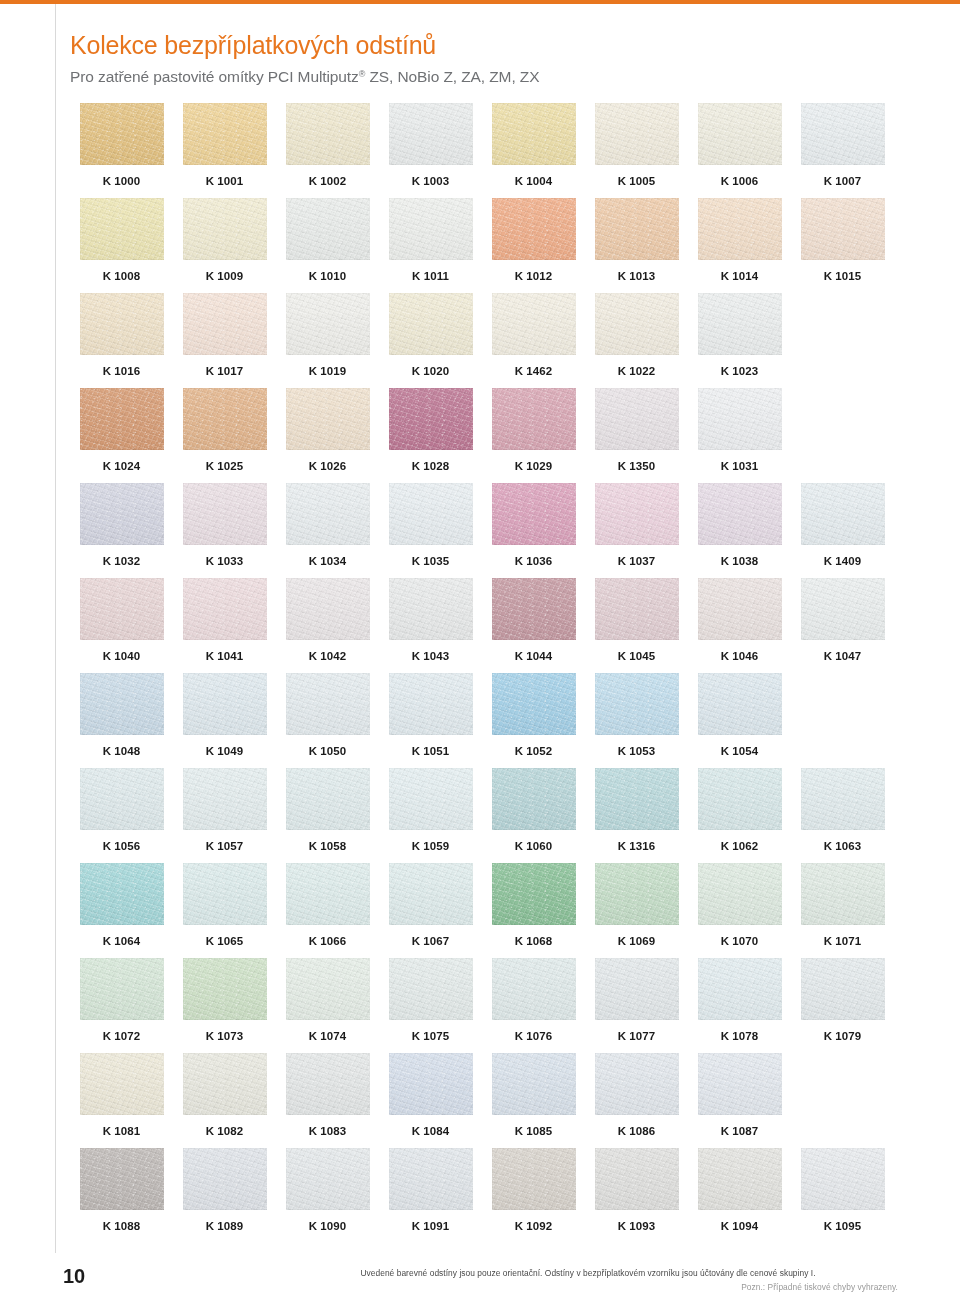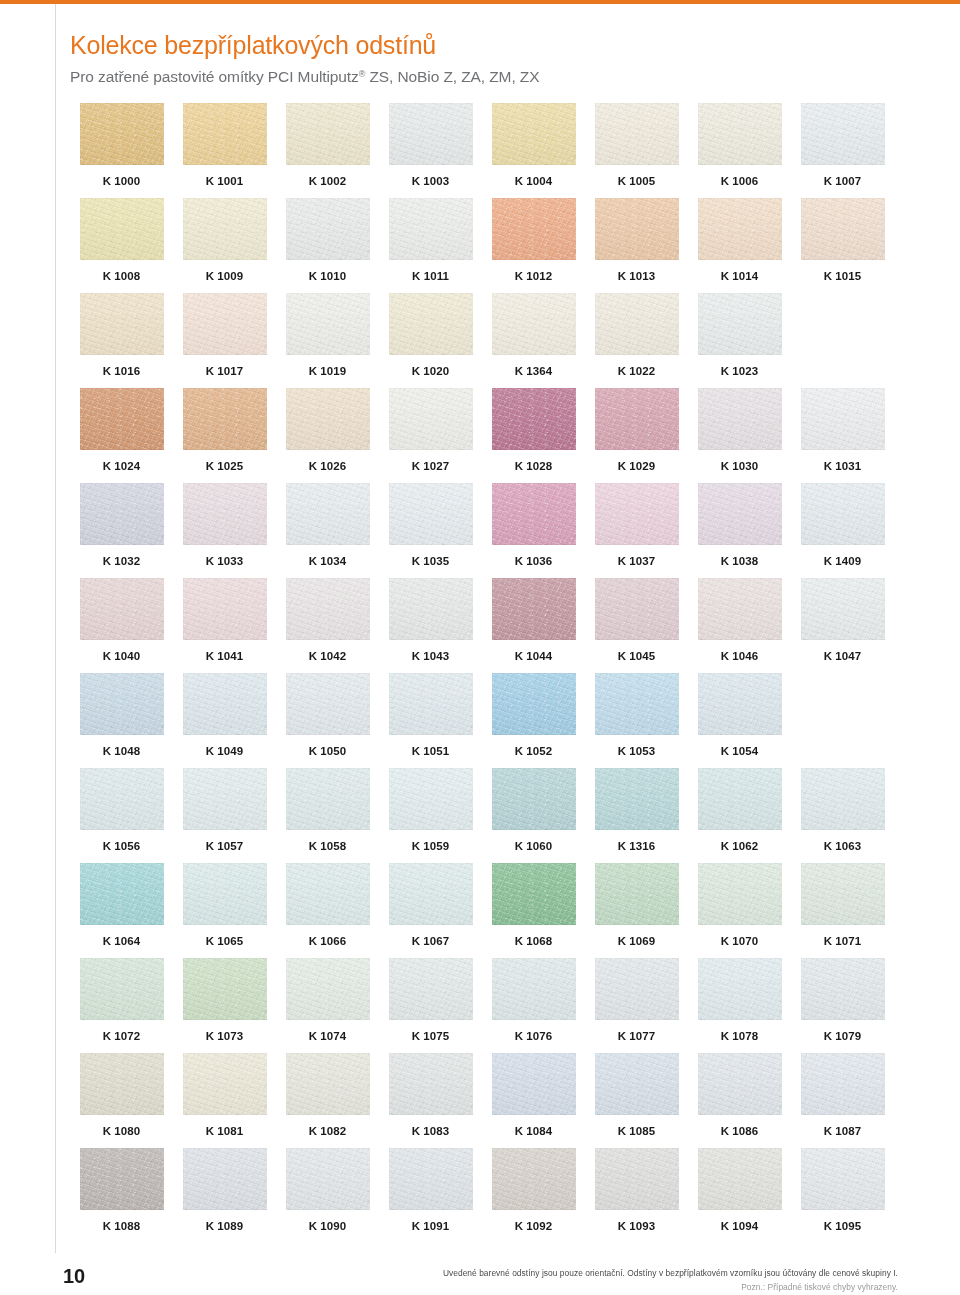--- a/index.html
+++ b/index.html
@@ -162,20 +162,21 @@
     right: 62px;
     top: 14px;
     text-align: right;
     width: 620px;
   }
   .note-main {
     font-size: 8.4px;
     color: #4a4a4a;
     line-height: 12px;
     letter-spacing: 0.05px;
+    text-align: center;
   }
   .note-sub {
     font-size: 8.4px;
     color: #9a9a9a;
     line-height: 12px;
     margin-top: 2px;
     letter-spacing: 0.05px;
   }
 </style>
 </head>
@@ -272,21 +273,21 @@
         <div class="cell">
           <div class="swatch" style="background: rgb(239, 239, 235);"></div>
           <div class="cell-label">K 1019</div>
         </div>
         <div class="cell">
           <div class="swatch" style="background: rgb(240, 235, 214);"></div>
           <div class="cell-label">K 1020</div>
         </div>
         <div class="cell">
           <div class="swatch" style="background: rgb(242, 238, 226);"></div>
-          <div class="cell-label">K 1364</div>
+          <div class="cell-label">K 1462</div>
         </div>
         <div class="cell">
           <div class="swatch" style="background: rgb(241, 236, 224);"></div>
           <div class="cell-label">K 1022</div>
         </div>
         <div class="cell">
           <div class="swatch" style="background: rgb(235, 238, 238);"></div>
           <div class="cell-label">K 1023</div>
         </div>
       </div>
@@ -297,34 +298,30 @@
         </div>
         <div class="cell">
           <div class="swatch" style="background: rgb(227, 182, 142);"></div>
           <div class="cell-label">K 1025</div>
         </div>
         <div class="cell">
           <div class="swatch" style="background: rgb(239, 225, 206);"></div>
           <div class="cell-label">K 1026</div>
         </div>
         <div class="cell">
-          <div class="swatch" style="background: rgb(239, 239, 235);"></div>
-          <div class="cell-label">K 1027</div>
-        </div>
-        <div class="cell">
           <div class="swatch" style="background: rgb(190, 122, 150);"></div>
           <div class="cell-label">K 1028</div>
         </div>
         <div class="cell">
           <div class="swatch" style="background: rgb(217, 168, 181);"></div>
           <div class="cell-label">K 1029</div>
         </div>
         <div class="cell">
           <div class="swatch" style="background: rgb(232, 227, 230);"></div>
-          <div class="cell-label">K 1030</div>
+          <div class="cell-label">K 1350</div>
         </div>
         <div class="cell">
           <div class="swatch" style="background: rgb(237, 239, 241);"></div>
           <div class="cell-label">K 1031</div>
         </div>
       </div>
       <div class="row">
         <div class="cell">
           <div class="swatch" style="background: rgb(212, 214, 226);"></div>
           <div class="cell-label">K 1032</div>
@@ -518,24 +515,20 @@
         <div class="cell">
           <div class="swatch" style="background: rgb(226, 236, 239);"></div>
           <div class="cell-label">K 1078</div>
         </div>
         <div class="cell">
           <div class="swatch" style="background: rgb(228, 234, 236);"></div>
           <div class="cell-label">K 1079</div>
         </div>
       </div>
       <div class="row">
-        <div class="cell">
-          <div class="swatch" style="background: rgb(225, 223, 207);"></div>
-          <div class="cell-label">K 1080</div>
-        </div>
         <div class="cell">
           <div class="swatch" style="background: rgb(237, 233, 217);"></div>
           <div class="cell-label">K 1081</div>
         </div>
         <div class="cell">
           <div class="swatch" style="background: rgb(232, 232, 223);"></div>
           <div class="cell-label">K 1082</div>
         </div>
         <div class="cell">
           <div class="swatch" style="background: rgb(228, 231, 231);"></div>

